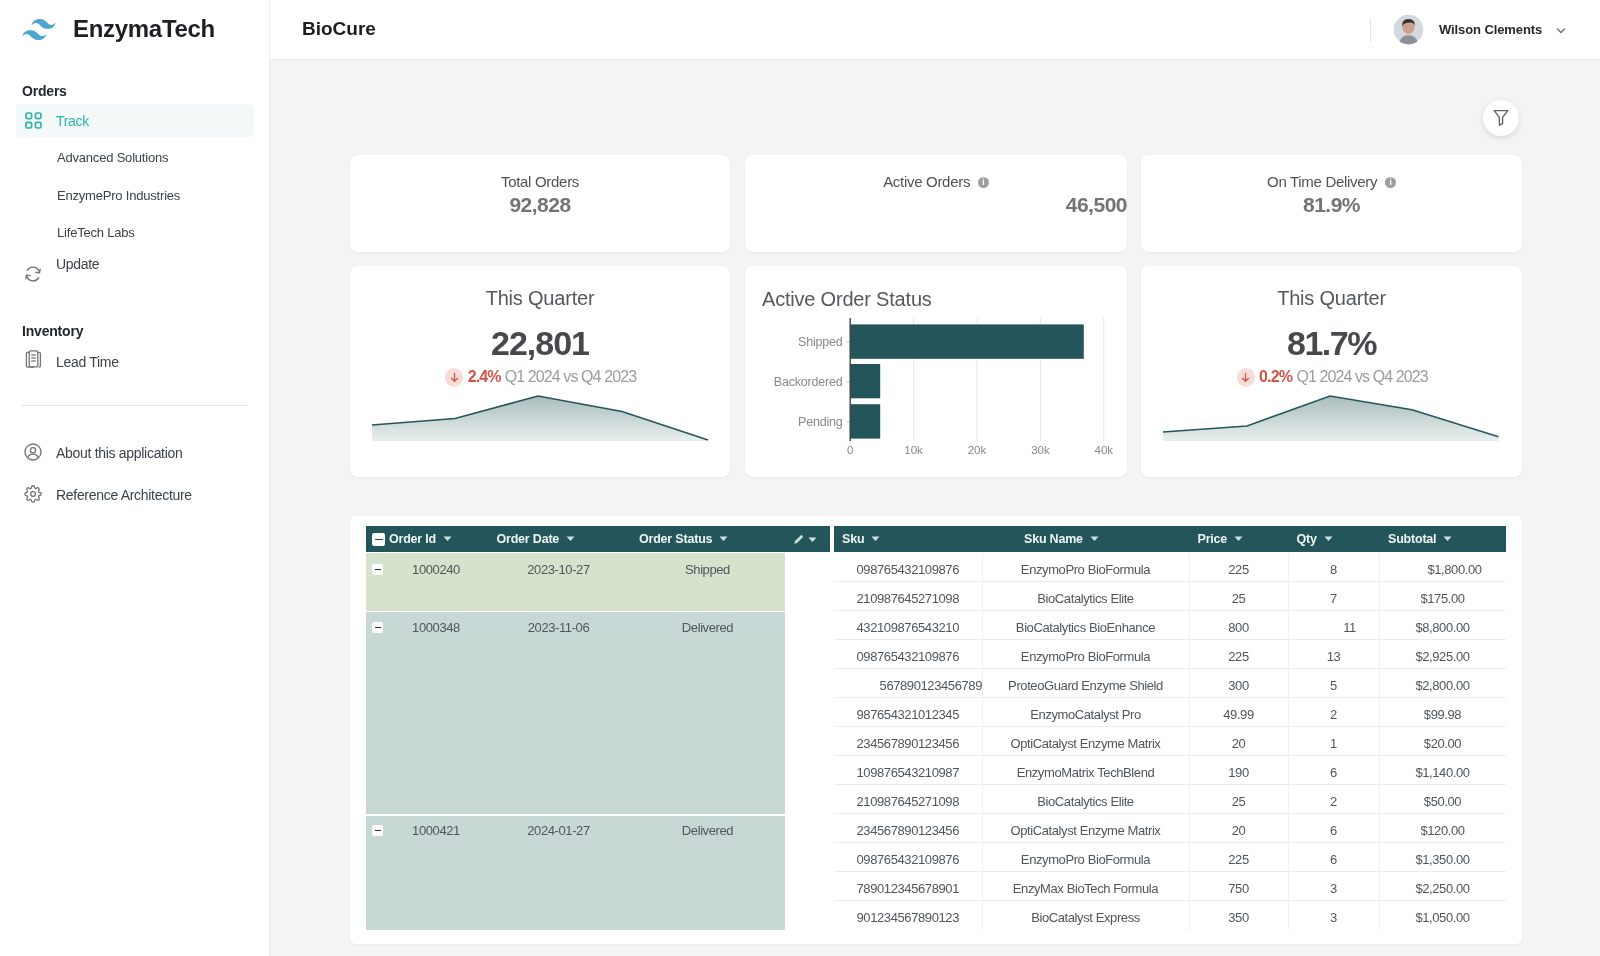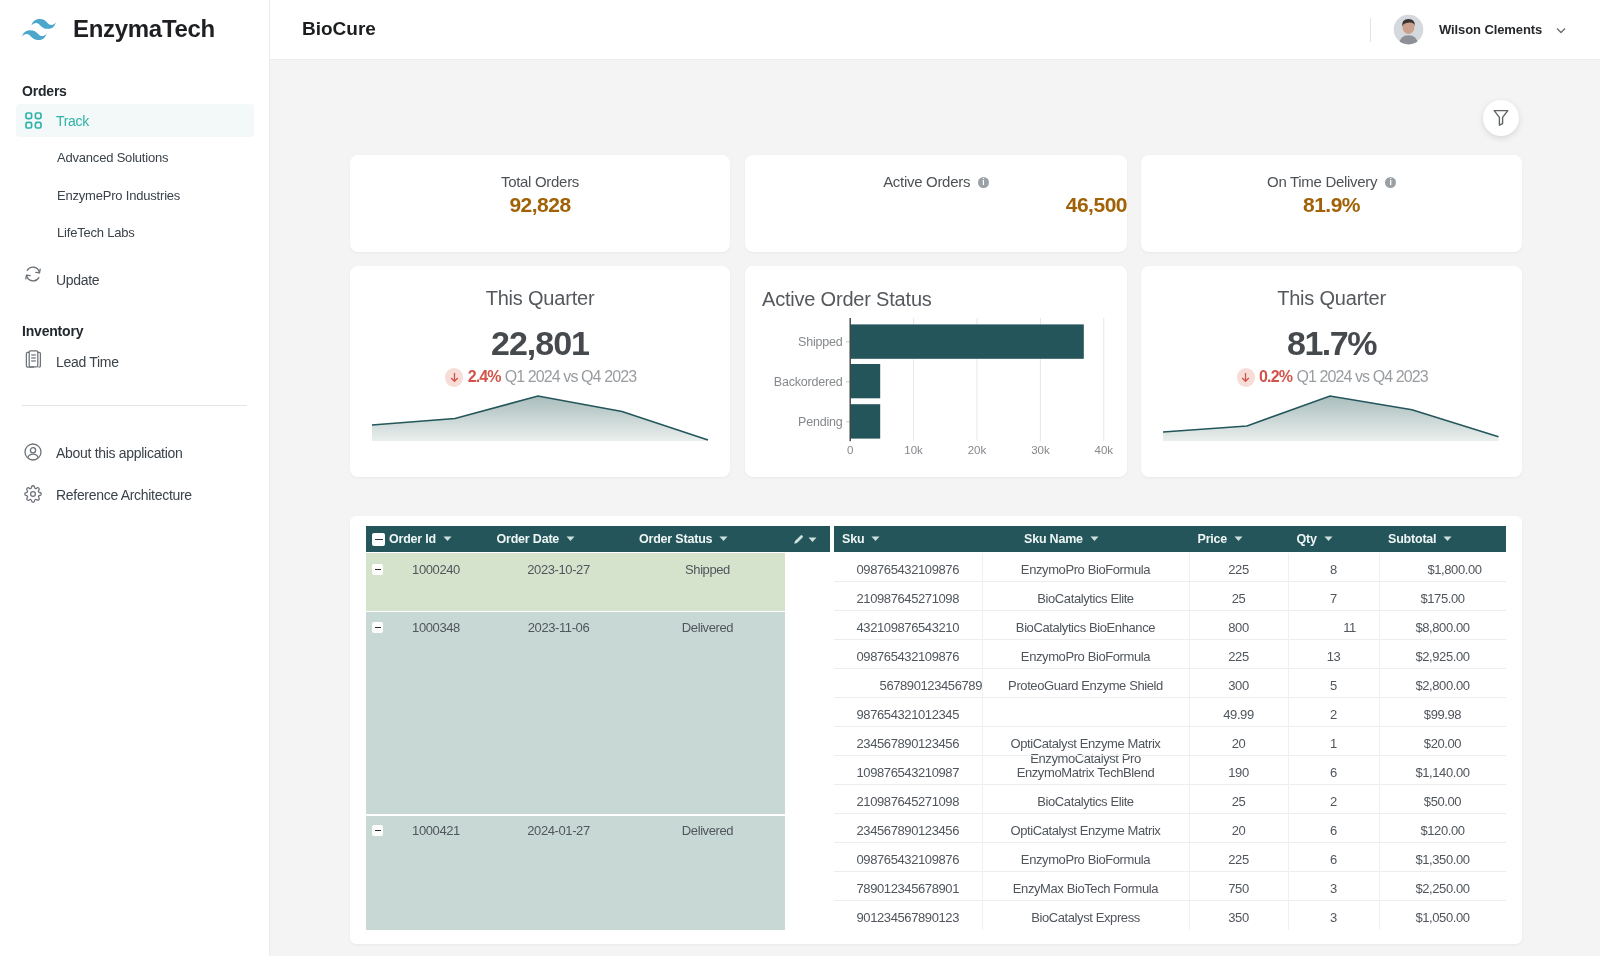--- a/index.html
+++ b/index.html
@@ -8,21 +8,21 @@
   .abs { position:absolute; }
   .card { position:absolute; background:#fff; border-radius:8px; box-shadow:0 1px 3px rgba(0,0,0,0.05); }
   #sidebar { position:absolute; left:0; top:0; width:270px; height:956px; background:#fff; border-right:1px solid #ececec; z-index:5; }
   .sideitem { position:absolute; font-size:14px; letter-spacing:-0.3px; color:#3b4249; }
   .subitem { position:absolute; font-size:13px; letter-spacing:-0.2px; color:#3b4249; }
   #topbar { position:absolute; left:270px; top:0; width:1330px; height:60px; background:#fff; border-bottom:1px solid #ececec; }
   .hcell { position:absolute; display:flex; align-items:center; font-size:12.5px; font-weight:700; letter-spacing:-0.2px; color:#eef6f5; }
   .hcaret { margin-left:7px; }
   .info { display:inline-block; position:relative; top:-2px; width:11px; height:11px; border-radius:50%; background:#9aa0a4; color:#fff; font-size:8.5px; font-weight:700; text-align:center; line-height:11px; font-style:normal; }
   .t1 { font-size:15px; letter-spacing:-0.3px; color:#4e5256; }
-  .v1 { font-size:21px; font-weight:700; letter-spacing:-0.5px; color:#a16207; }
+  .v1 { font-size:21px; font-weight:700; letter-spacing:-0.5px; color:#737373; }
 </style>
 </head>
 <body>
 
 <div id="topbar">
   <div class="abs" style="left:32px; top:18px; font-size:19px; font-weight:600; color:#1b1d1f; letter-spacing:0;">BioCure</div>
   <div class="abs" style="left:1100px; top:18px; width:1px; height:24px; background:#e3e3e3;"></div>
   <svg class="abs" style="left:1123px; top:14px;" width="31" height="31" viewBox="0 0 32 32">
     <defs>
         <clipPath id="avclip">
@@ -67,21 +67,21 @@
   <div class="subitem" style="left:57px; top:225px;">LifeTech Labs</div>
 
   <svg class="abs" style="left:24px; top:265px;" width="18" height="18" viewBox="0 0 18 18">
     <g fill="none" stroke="#6d7278" stroke-width="1.3" stroke-linecap="round" stroke-linejoin="round">
       <path d="M15.4 7.6 A6.6 6.6 0 0 0 3.2 5.4"></path>
       <path d="M2.6 10.4 A6.6 6.6 0 0 0 14.8 12.6"></path>
       <path d="M11.8 7.4 L15.5 7.8 L16.2 4.2"></path>
       <path d="M6.2 10.6 L2.5 10.2 L1.8 13.8"></path>
     </g>
   </svg>
-  <div class="sideitem" style="left:56px; top:272px;">Update</div>
+  <div class="sideitem" style="left:56px; top:256px;">Update</div>
 
   <div class="abs" style="left:22px; top:323px; font-size:14px; font-weight:700; color:#23282e; letter-spacing:-0.2px;">Inventory</div>
 
   <svg class="abs" style="left:24px; top:350px;" width="19" height="20" viewBox="0 0 19 20">
     <g fill="none" stroke="#6d7278" stroke-width="1.25">
       <path d="M13.8 2.4 L15.2 2.4 Q16.4 2.4 16.4 3.6 L16.4 16 Q16.4 17.2 15.2 17.2 L14.5 17.2"></path>
       <path d="M5.2 2.4 L3.6 2.4 Q2.4 2.4 2.4 3.6 L2.4 16 Q2.4 17.2 3.6 17.2 L10 17.2"></path>
       <rect x="5.2" y="0.9" width="8.6" height="16" rx="1.2"></rect>
       <line x1="7.2" y1="5" x2="11.8" y2="5"></line>
       <line x1="7.2" y1="8" x2="11.8" y2="8"></line>
@@ -282,21 +282,21 @@
     <div class="abs" style="left:1288px; top:649px; width:91px; text-align:center; font-size:13px; letter-spacing:-0.4px; color:#50565c;">13</div>
     <div class="abs" style="left:1379px; top:649px; width:127px; text-align:center; font-size:13px; letter-spacing:-0.4px; color:#50565c;">$2,925.00</div>
     <div class="abs" style="left:833.5px; top:697px; width:672.5px; height:1px; background:#ededed;"></div>
     <div class="abs" style="left:833.5px; top:678px; width:148.5px; text-align:right; font-size:13px; letter-spacing:-0.4px; color:#50565c;">567890123456789</div>
     <div class="abs" style="left:982px; top:678px; width:207px; text-align:center; font-size:13px; letter-spacing:-0.4px; color:#50565c;">ProteoGuard Enzyme Shield</div>
     <div class="abs" style="left:1189px; top:678px; width:99px; text-align:center; font-size:13px; letter-spacing:-0.4px; color:#50565c;">300</div>
     <div class="abs" style="left:1288px; top:678px; width:91px; text-align:center; font-size:13px; letter-spacing:-0.4px; color:#50565c;">5</div>
     <div class="abs" style="left:1379px; top:678px; width:127px; text-align:center; font-size:13px; letter-spacing:-0.4px; color:#50565c;">$2,800.00</div>
     <div class="abs" style="left:833.5px; top:726px; width:672.5px; height:1px; background:#ededed;"></div>
     <div class="abs" style="left:833.5px; top:707px; width:148.5px; text-align:center; font-size:13px; letter-spacing:-0.4px; color:#50565c;">987654321012345</div>
-    <div class="abs" style="left:982px; top:707px; width:207px; text-align:center; font-size:13px; letter-spacing:-0.4px; color:#50565c;margin-top:44px;">EnzymoCatalyst Pro</div>
+    <div class="abs" style="left:982px; top:707px; width:207px; text-align:center; font-size:13px; letter-spacing:-0.4px; color:#50565c;">EnzymoCatalyst Pro</div>
     <div class="abs" style="left:1189px; top:707px; width:99px; text-align:center; font-size:13px; letter-spacing:-0.4px; color:#50565c;">49.99</div>
     <div class="abs" style="left:1288px; top:707px; width:91px; text-align:center; font-size:13px; letter-spacing:-0.4px; color:#50565c;">2</div>
     <div class="abs" style="left:1379px; top:707px; width:127px; text-align:center; font-size:13px; letter-spacing:-0.4px; color:#50565c;">$99.98</div>
     <div class="abs" style="left:833.5px; top:755px; width:672.5px; height:1px; background:#ededed;"></div>
     <div class="abs" style="left:833.5px; top:736px; width:148.5px; text-align:center; font-size:13px; letter-spacing:-0.4px; color:#50565c;">234567890123456</div>
     <div class="abs" style="left:982px; top:736px; width:207px; text-align:center; font-size:13px; letter-spacing:-0.4px; color:#50565c;">OptiCatalyst Enzyme Matrix</div>
     <div class="abs" style="left:1189px; top:736px; width:99px; text-align:center; font-size:13px; letter-spacing:-0.4px; color:#50565c;">20</div>
     <div class="abs" style="left:1288px; top:736px; width:91px; text-align:center; font-size:13px; letter-spacing:-0.4px; color:#50565c;">1</div>
     <div class="abs" style="left:1379px; top:736px; width:127px; text-align:center; font-size:13px; letter-spacing:-0.4px; color:#50565c;">$20.00</div>
     <div class="abs" style="left:833.5px; top:784px; width:672.5px; height:1px; background:#ededed;"></div>

